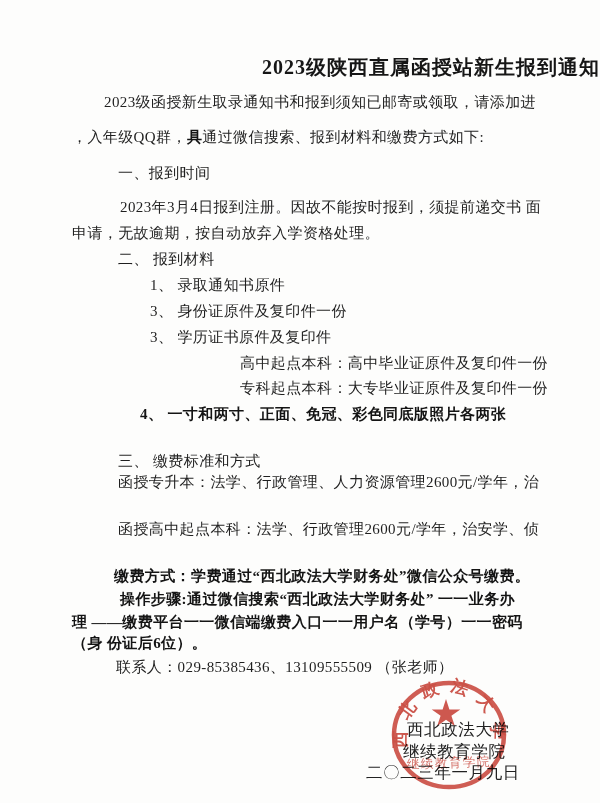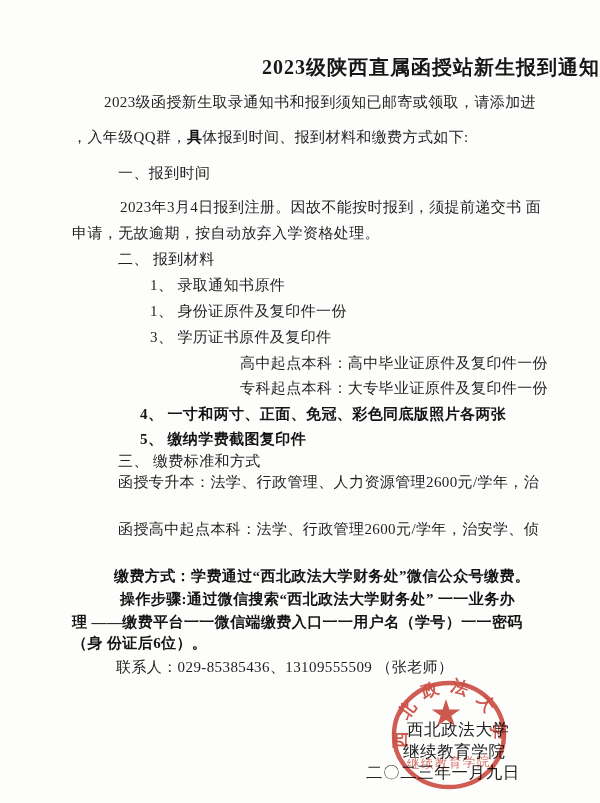--- a/index.html
+++ b/index.html
@@ -36,33 +36,32 @@
 </style>
 </head>
 <body>
 
 <div class="page">
 
   <div class="title">2023级陕西直属函授站新生报到通知</div>
 
   <div class="line" style="top:91px;left:104px">2023级函授新生取录通知书和报到须知已邮寄或领取，请添加进</div>
 
-  <div class="line" style="top:126px;left:72px"><span>，入年级QQ群，</span><span class="b">具</span><span>体报到时间、报到材料和缴费方式如下:</span></div>
+  <div class="line" style="top:126px;left:72px"><span>，入年级QQ群，</span><span class="b">具</span><span>通过微信搜索、报到材料和缴费方式如下:</span></div>
 
   <div class="line" style="top:162px;left:118px">一、报到时间</div>
   <div class="line" style="top:196px;left:120px">2023年3月4日报到注册。因故不能按时报到，须提前递交书 面</div>
   <div class="line" style="top:248px;left:118px">二、 报到材料</div>
   <div class="line" style="top:222px;left:72px">申请，无故逾期，按自动放弃入学资格处理。</div>
   <div class="line" style="top:274px;left:150px">1、 录取通知书原件</div>
-  <div class="line" style="top:300px;left:150px">1、 身份证原件及复印件一份</div>
+  <div class="line" style="top:300px;left:150px">3、 身份证原件及复印件一份</div>
   <div class="line" style="top:326px;left:150px">3、 学历证书原件及复印件</div>
   <div class="line" style="top:352px;left:240px">高中起点本科：高中毕业证原件及复印件一份</div>
   <div class="line" style="top:377px;left:240px">专科起点本科：大专毕业证原件及复印件一份</div>
   <div class="line b" style="top:403px;left:140px">4、 一寸和两寸、正面、免冠、彩色同底版照片各两张</div>
-  <div class="line b" style="top:428px;left:140px">5、 缴纳学费截图复印件</div>
   <div class="line" style="top:450px;left:118px">三、 缴费标准和方式</div>
   <div class="line" style="top:471px;left:118px">函授专升本：法学、行政管理、人力资源管理2600元/学年，治</div>
   <div class="line" style="top:518px;left:118px">函授高中起点本科：法学、行政管理2600元/学年，治安学、侦</div>
   <div class="line b" style="top:588px;left:120px">操作步骤:通过微信搜索“西北政法大学财务处” 一一业务办</div>
   <div class="line b" style="top:565px;left:114px">缴费方式：学费通过“西北政法大学财务处”微信公众号缴费。</div>
   <div class="line b" style="top:611px;left:72px">理 ——缴费平台一一微信端缴费入口一一用户名（学号）一一密码</div>
   <div class="line b" style="top:632px;left:72px">（身 份证后6位）。</div>
   <div class="line" style="top:656px;left:116px">联系人：029-85385436、13109555509 （张老师）</div>
 
   <div class="signoff" style="top:719px;left:407px">西北政法大学</div>

